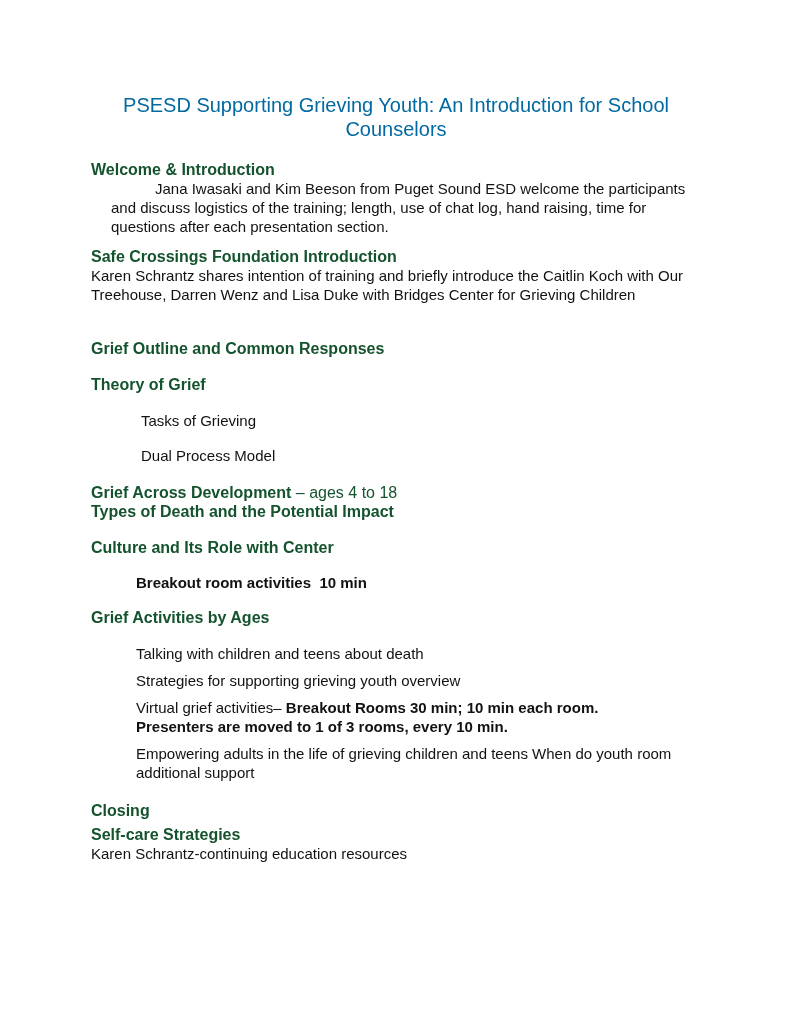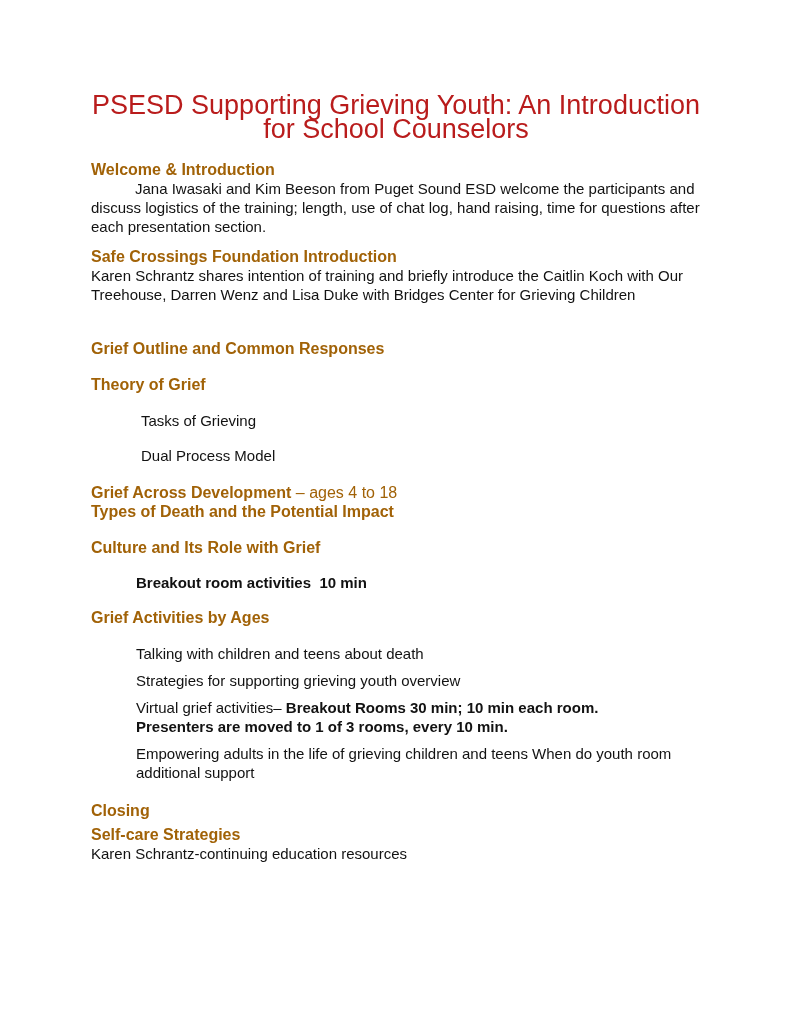--- a/index.html
+++ b/index.html
@@ -13,41 +13,42 @@
     height: 1024px;
     background: #ffffff;
     box-sizing: border-box;
     padding: 0 90px 0 91px;
     overflow: hidden;
     font-family: "Liberation Sans", sans-serif;
     color: #111111;
   }
   .title {
     margin: 93px 0 0 0;
-    font-size: 27px;
+    font-size: 20px;
     font-weight: 400;
     line-height: 24px;
     text-align: center;
-    color: #b91c1c;
+    color: #0369a1;
   }
   .h {
     font-size: 16px;
     font-weight: 700;
     line-height: 19px;
-    color: #a16207;
+    color: #14532d;
   }
   .body {
     margin: 0;
     font-size: 15px;
     font-weight: 400;
     line-height: 19px;
     color: #121212;
   }
   .indent-first {
     text-indent: 44px;
+    margin-left: 20px;
   }
   .sub {
     padding-left: 45px;
   }
   .sub2 {
     padding-left: 50px;
   }
   .bold-item {
     font-weight: 700;
     white-space: pre-wrap;
@@ -73,21 +74,21 @@
   <div class="h" style="margin-top:17px">Theory of Grief</div>
 
   <p class="body sub2" style="margin-top:17px">Tasks of Grieving</p>
 
   <p class="body sub2" style="margin-top:16px">Dual Process Model</p>
 
   <div class="h" style="margin-top:18px"><span class="seg-b">Grief Across Development</span><span class="seg-r"> – ages 4 to 18</span></div>
 
   <div class="h" style="margin-top:0">Types of Death and the Potential Impact</div>
 
-  <div class="h" style="margin-top:17px">Culture and Its Role with Grief</div>
+  <div class="h" style="margin-top:17px">Culture and Its Role with Center</div>
 
   <p class="body sub bold-item" style="margin-top:16px">Breakout room activities  10 min</p>
 
   <div class="h" style="margin-top:16px">Grief Activities by Ages</div>
 
   <p class="body sub" style="margin-top:17px">Talking with children and teens about death</p>
 
   <p class="body sub" style="margin-top:8px">Strategies for supporting grieving youth overview</p>
 
   <p class="body sub" style="margin-top:8px"><span class="seg-r">Virtual grief activities– </span><span class="seg-b">Breakout Rooms 30 min; 10 min each room.</span><br><span class="seg-b">Presenters are moved to 1 of 3 rooms, every 10 min.</span></p>

